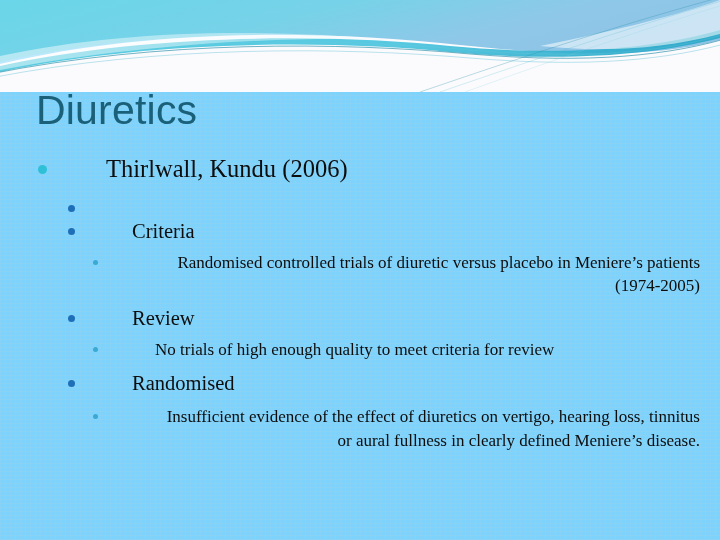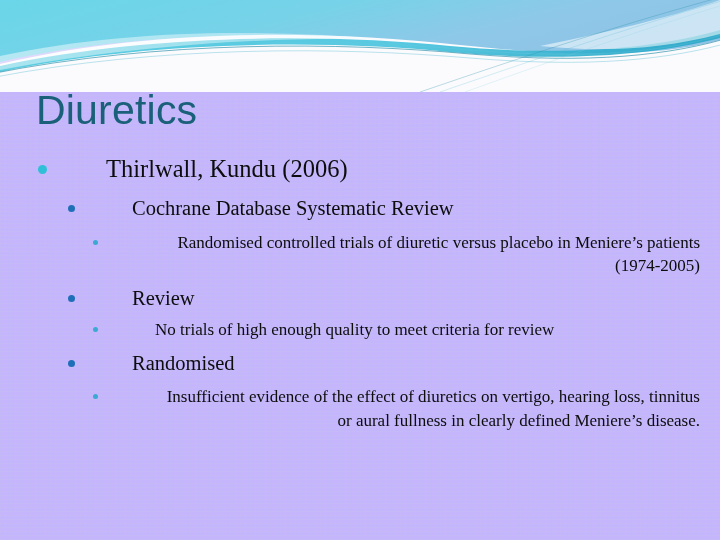--- a/index.html
+++ b/index.html
@@ -11,21 +11,21 @@
     width: 720px;
     height: 540px;
     overflow: hidden;
     font-family: "Liberation Serif", serif;
   }
 
   .slide {
     position: relative;
     width: 720px;
     height: 540px;
-    background: #c4b5fd;
+    background: #7dd3fc;
     overflow: hidden;
     text-decoration: underline;
   }
 
   
   .slide-texture {
     position: absolute;
     inset: 0;
     background-image:
       repeating-linear-gradient(0deg, rgba(200,205,215,0.16) 0px, rgba(200,205,215,0.16) 1px, rgba(255,255,255,0) 1px, rgba(255,255,255,0) 4px),
@@ -184,25 +184,28 @@
 
     <div class="li lvl1">
       <span class="bullet"></span>
       <span class="txt">Thirlwall, Kundu (2006)</span>
     </div>
 
     <div class="spacer-sm"></div>
 
     <div class="li lvl2">
       <span class="bullet"></span>
-      <span class="txt">Cochrane Database Systematic Review</span>
     </div>
 
     <div class="spacer-xs"></div>
 
+    <div class="li lvl2">
+      <span class="bullet"></span>
+      <span class="txt">Criteria</span>
+    </div>
 
     <div class="spacer-xs"></div>
 
     <div class="li lvl3">
       <span class="bullet"></span>
       <span class="txt">Randomised controlled trials of diuretic versus placebo in Meniere’s patients (1974-2005)</span>
     </div>
 
     <div class="spacer-sm"></div>
 

